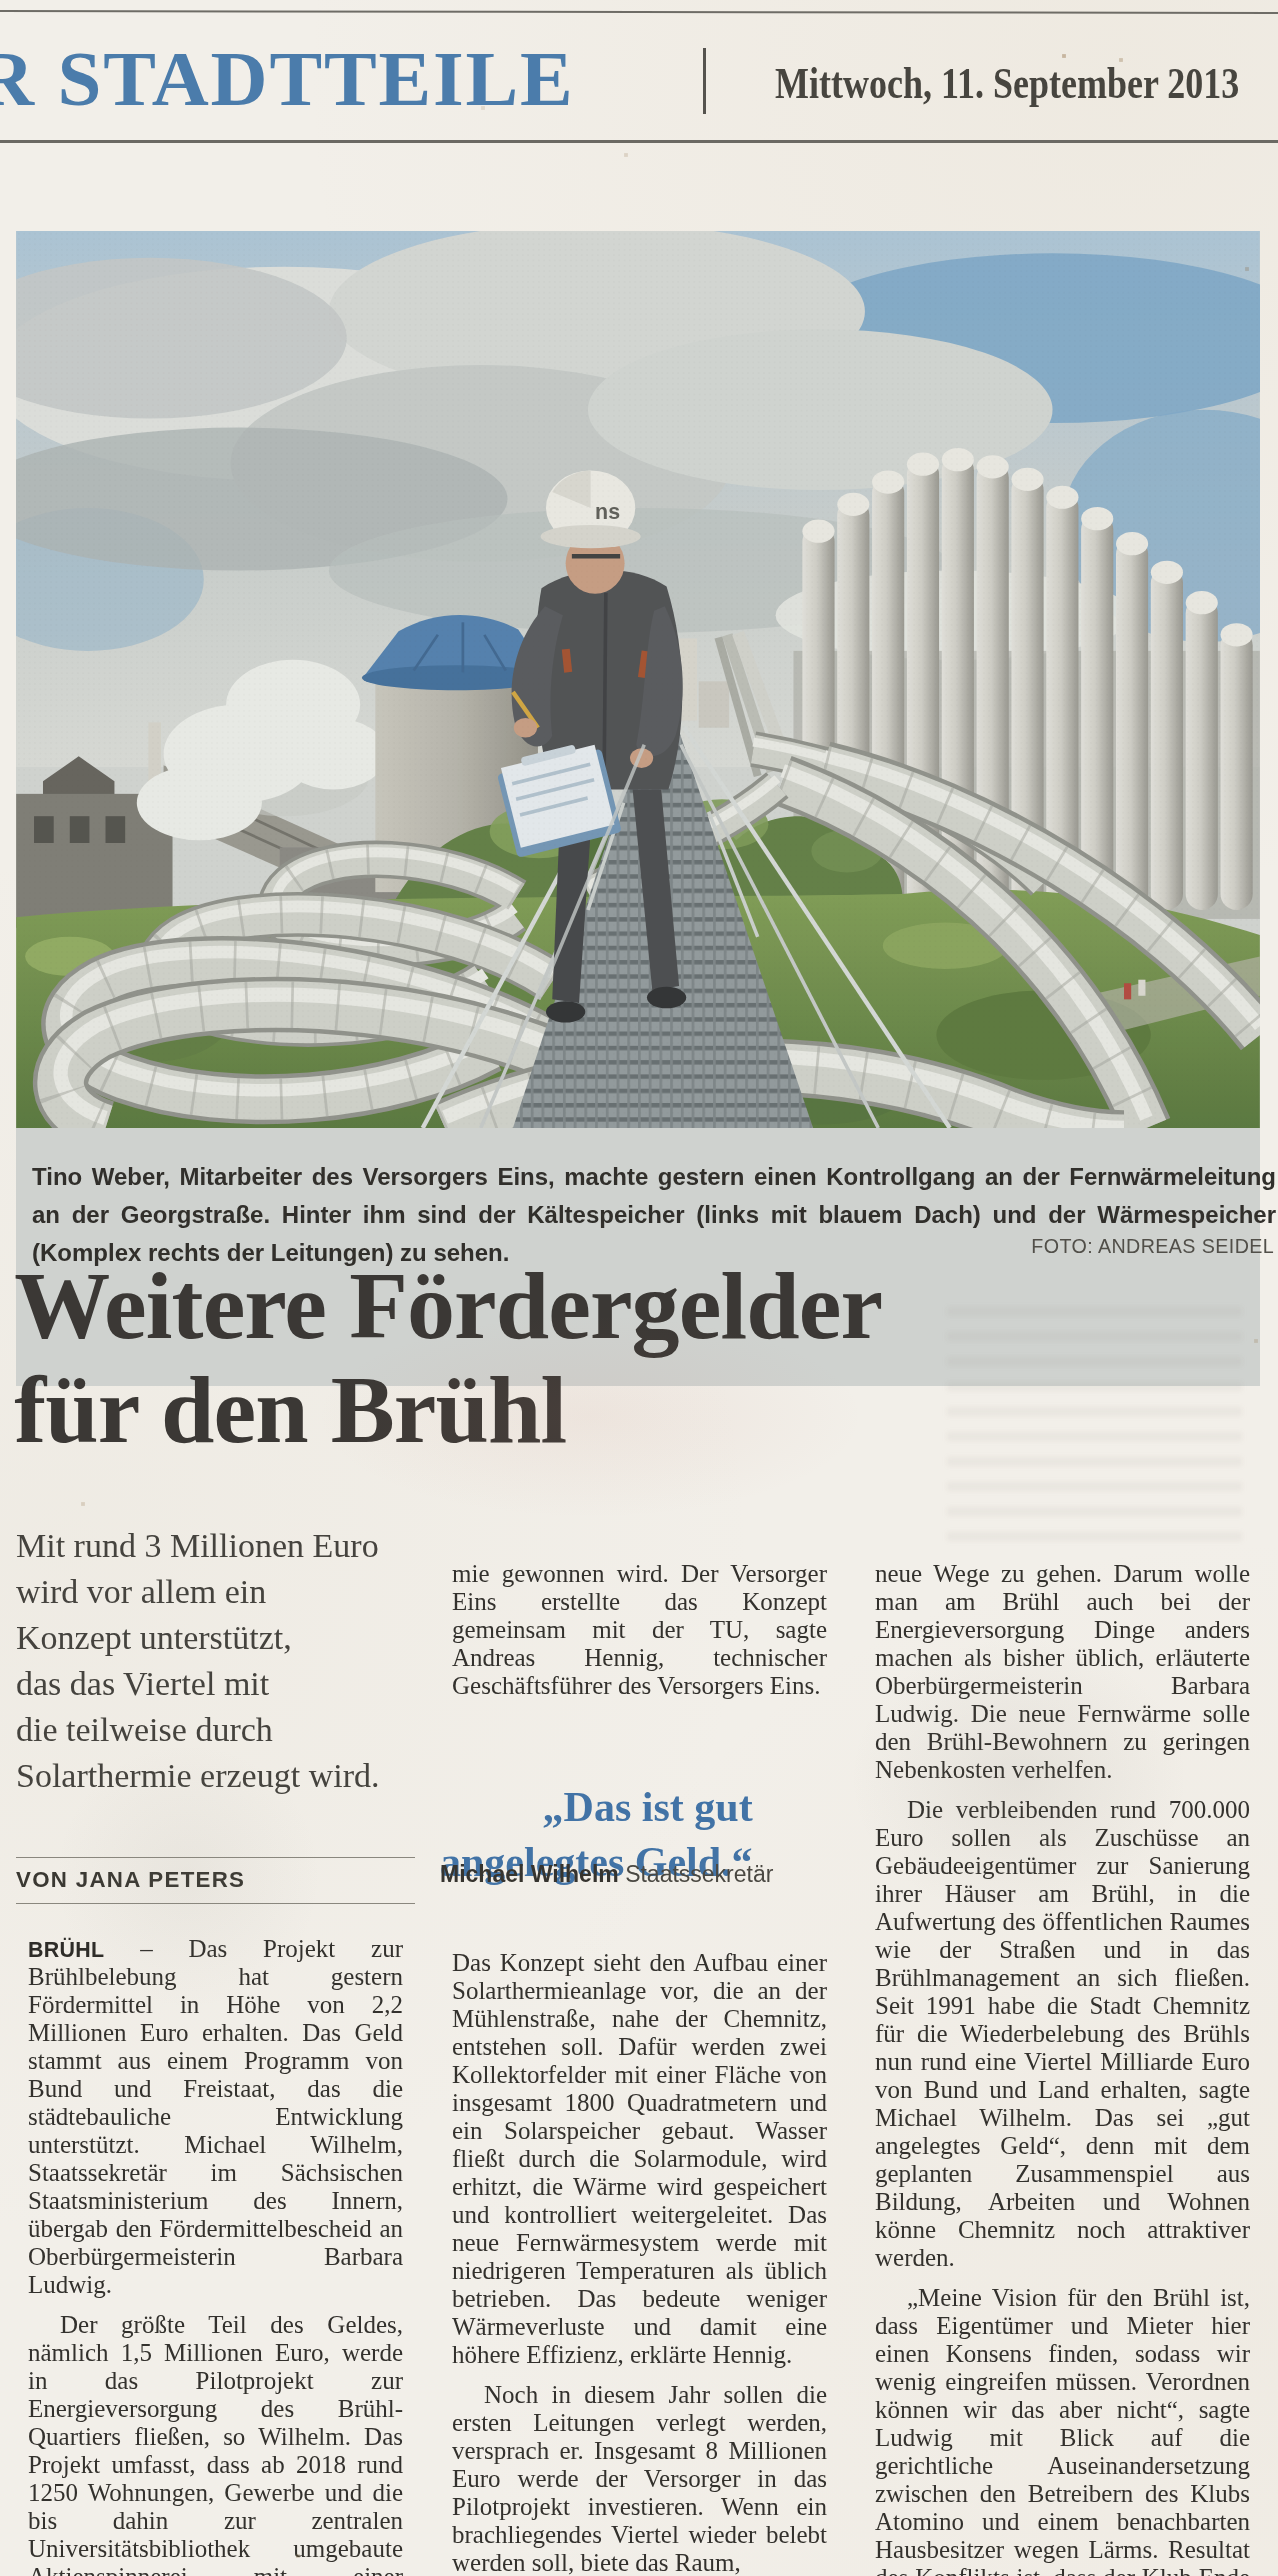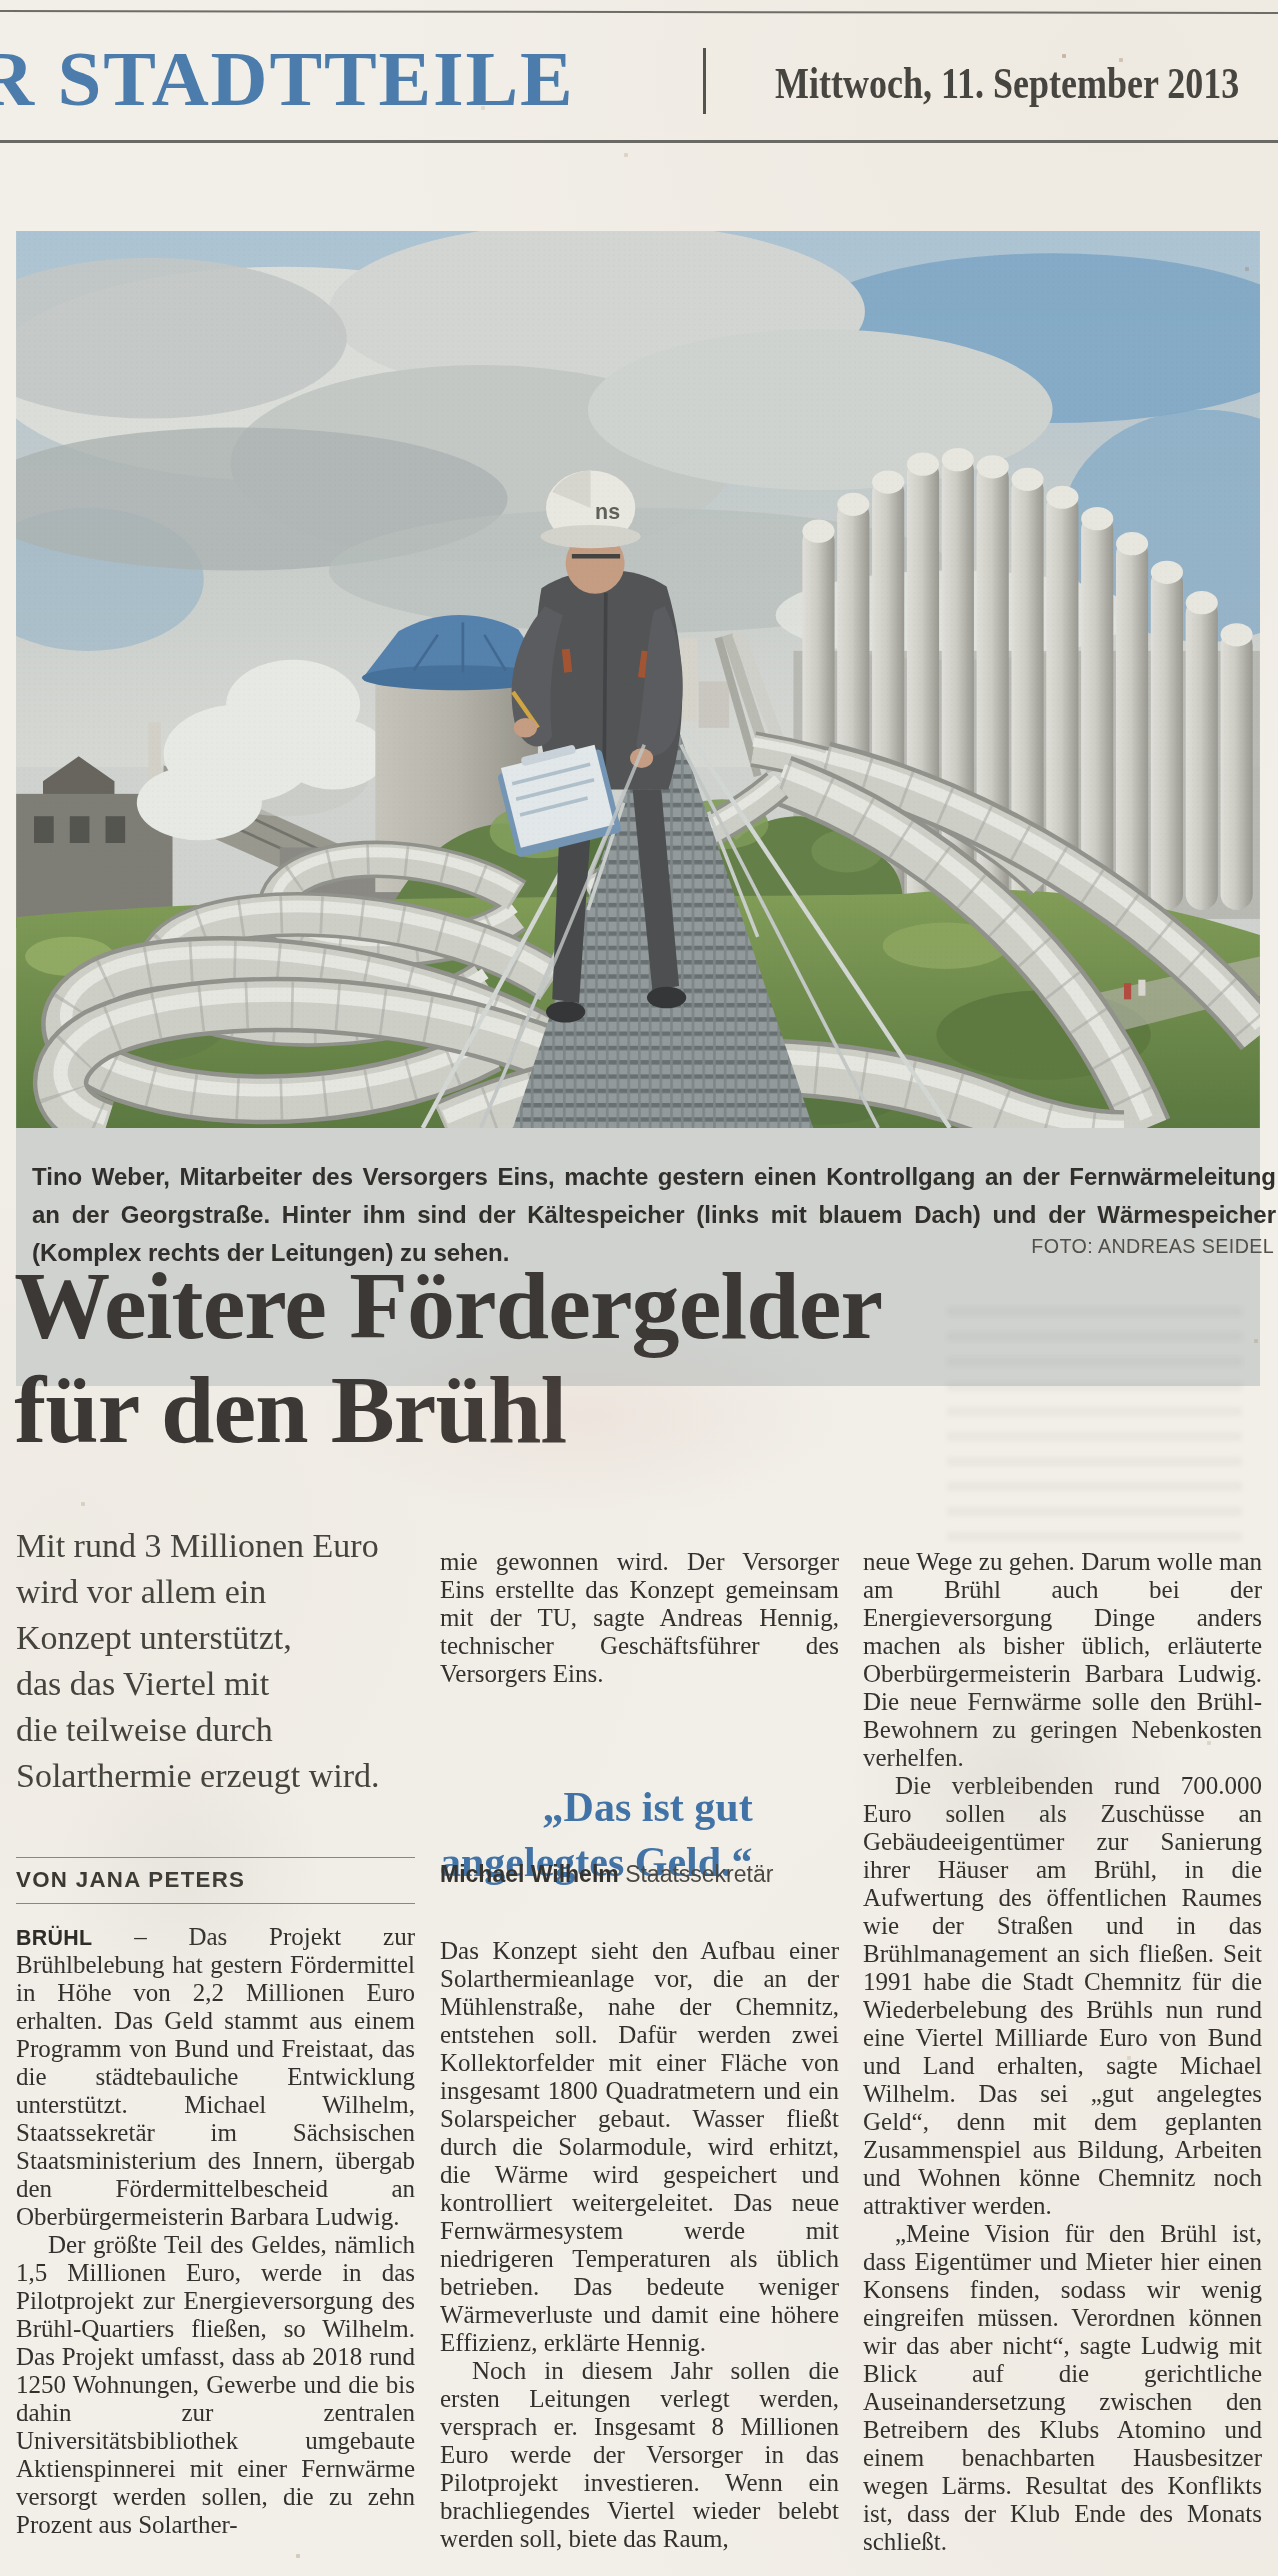--- a/index.html
+++ b/index.html
@@ -25,21 +25,21 @@
 
   
   .headline { left:14.3px; top:1254px; font:600 96px/104px "Liberation Serif", serif; color:#3b3835; letter-spacing:-0.9px; white-space:nowrap; }
 
   
   .col { width:399px; }
   .lead { left:16px; top:1523px; font:400 34px/46px "Liberation Serif", serif; color:#45433e; white-space:nowrap; }
   .byline-block { left:16px; top:1857px; width:399px; border-top:1.8px solid #8a877e; border-bottom:1.8px solid #8a877e; padding:10.7px 0 12.5px 0; }
   .byline { font:700 22.3px/1 "Liberation Sans", sans-serif; color:#3a3832; letter-spacing:1.3px; }
   .bodytext { font:400 25px/28px "Liberation Serif", serif; text-align:justify; color:#33312d; hyphens:auto; }
-  .bodytext p { margin:0; }
+  .bodytext p { margin:12px; }
   .ind { text-indent:32px; }
   .dateline { font:700 21.4px/1 "Liberation Sans", sans-serif; color:#2e2c28; letter-spacing:0.3px; }
 
   .c1body { left:16px; top:1923px; height:653px; overflow:hidden; }
   .c2p1 { left:440px; top:1548px; }
   .pullquote { left:440px; top:1780px; font:600 42px/55px "Liberation Serif", serif; color:#4273a6; white-space:nowrap;text-align:right; }
   .attribution { left:440px; top:1863px; font:400 23px/1 "Liberation Sans", sans-serif; color:#4a4842; }
   .attribution b { font-weight:700; color:#36342f; }
   .c2rest { left:440px; top:1937px; height:639px; overflow:hidden; }
   .c3body { left:863px; top:1548px; height:1028px; overflow:hidden; }

